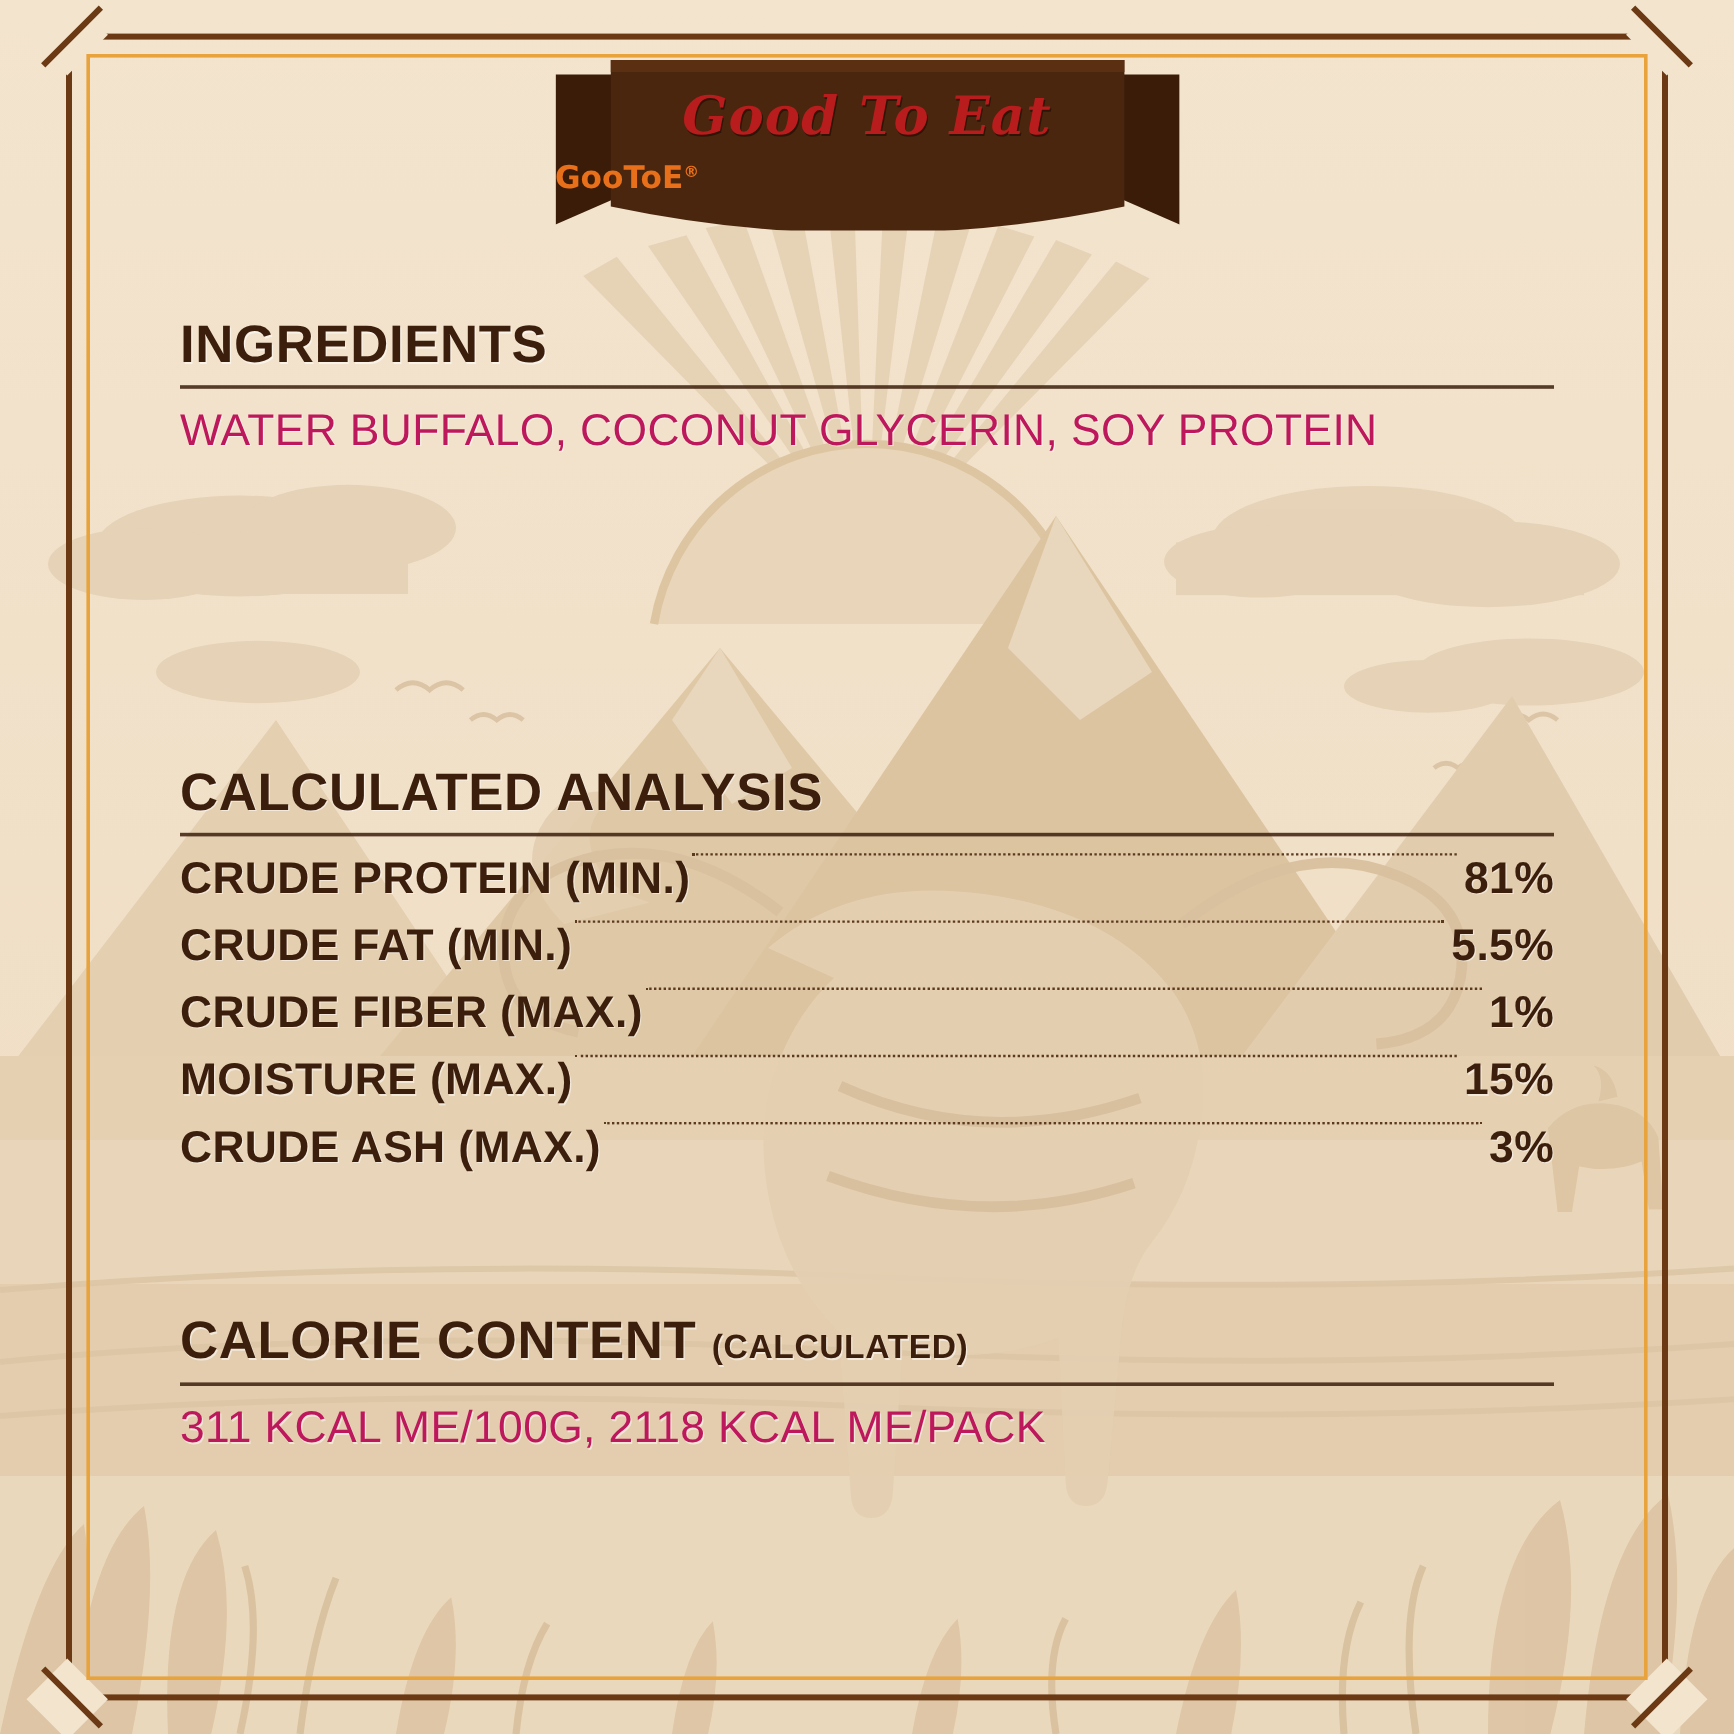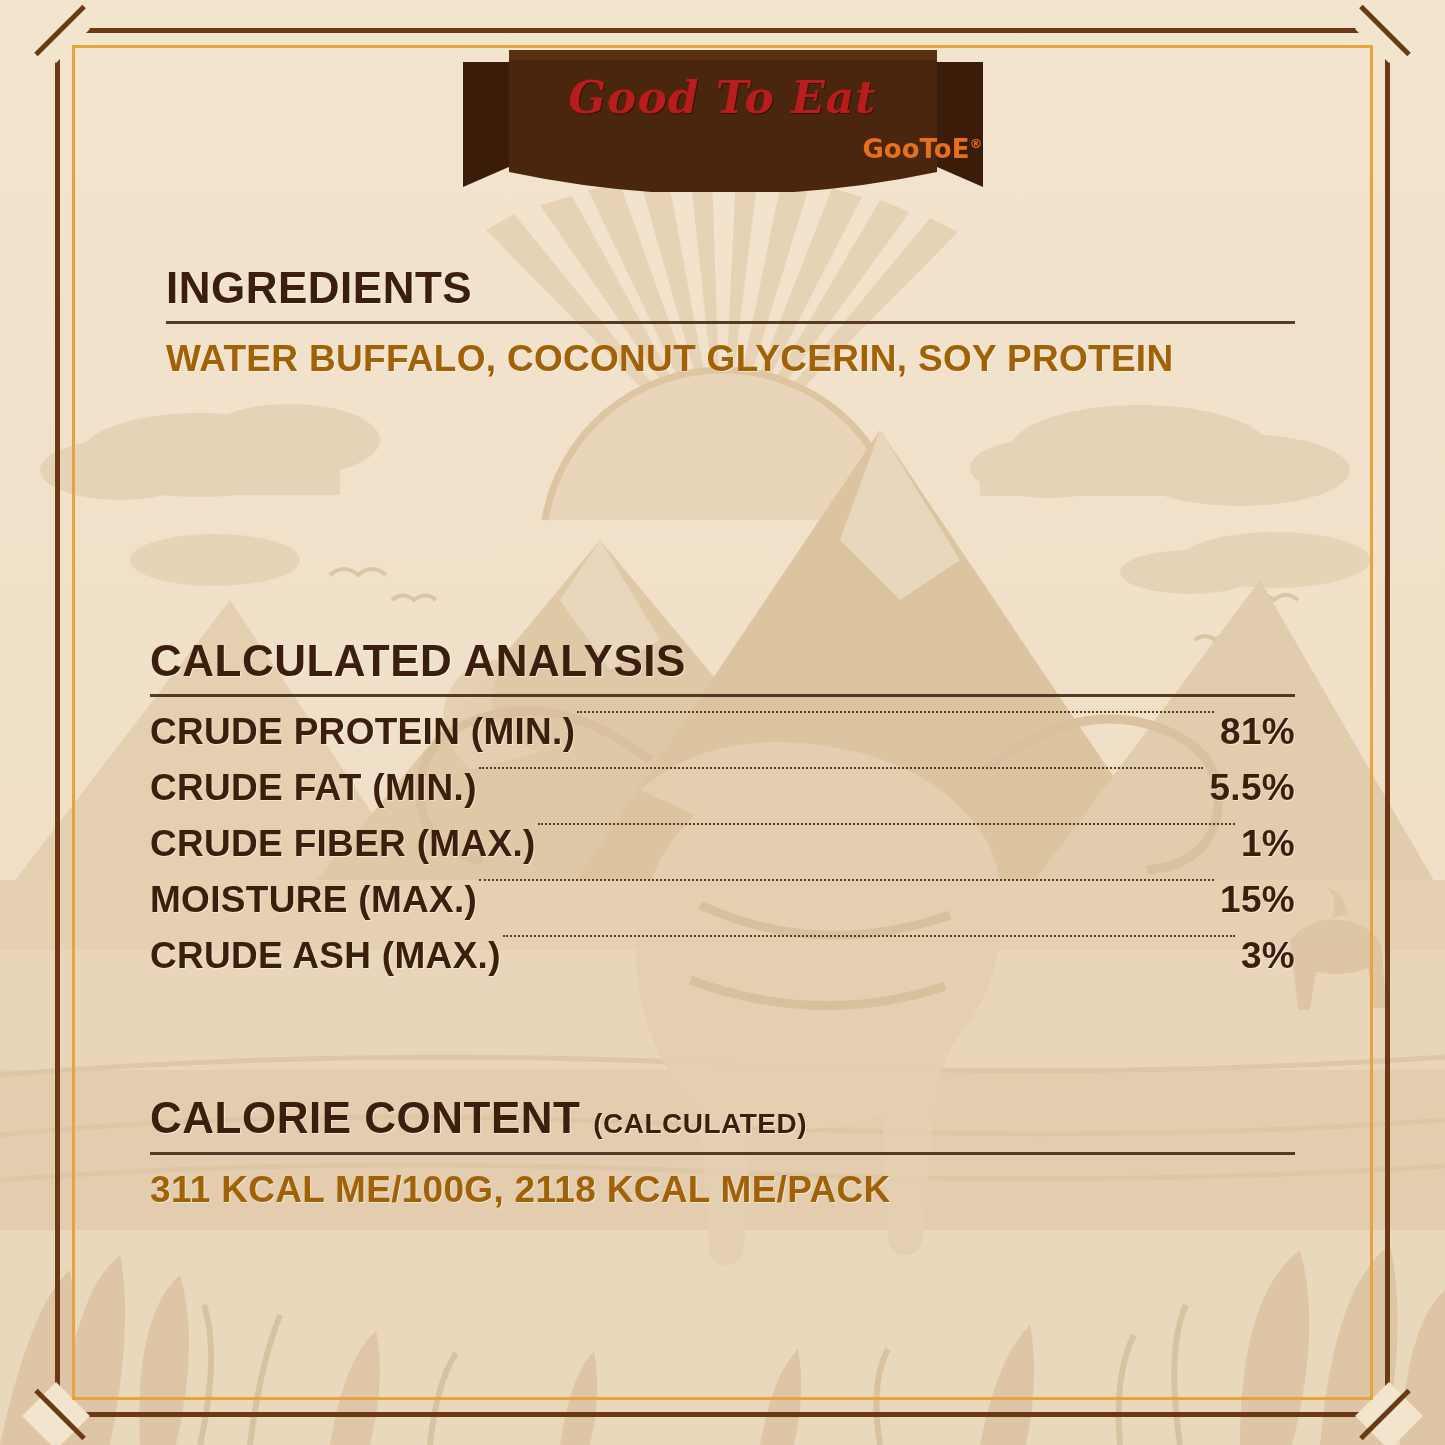--- a/index.html
+++ b/index.html
@@ -84,21 +84,21 @@
     font-weight: bold;
     font-size: 44px;
     color: #b91c1c;
     letter-spacing: 1px;
     text-shadow: 1px 1px 0 #2e1508;
   }
   .ribbon-brand {
     position: absolute;
     left: 0; right: 0;
     top: 92px;
-    text-align: right;
+    text-align: left;
     font-family: "DejaVu Sans", sans-serif;
     font-weight: bold;
     font-size: 26px;
     color: #e8701a;
     letter-spacing: 0px;
   }
   .ribbon-brand .reg {
     font-size: 13px;
     vertical-align: super;
     color: #e8701a;
@@ -126,28 +126,28 @@
   }
   .rule {
     height: 3px;
     background: #3b1e0c;
     margin-top: 10px;
     margin-bottom: 14px;
     opacity: 0.85;
   }
   .body-line {
     font-family: "Liberation Sans", sans-serif;
-    font-weight: bold;
+    font-weight: normal;
     font-size: 37px;
-    color: #a16207;
+    color: #be185d;
     letter-spacing: 0.3px;
     text-shadow: 1px 1px 0 rgba(255,255,255,0.5);
   }
 
-  .block-ingredients { margin-bottom: 0; margin-left: 16px; }
+  .block-ingredients { margin-bottom: 0; }
   .block-analysis { margin-top: 258px; }
   .block-calorie  { margin-top: 118px; }
 
   
   .row {
     display: flex;
     align-items: flex-start;
     font-family: "Liberation Sans", sans-serif;
     font-weight: bold;
     font-size: 37px;

